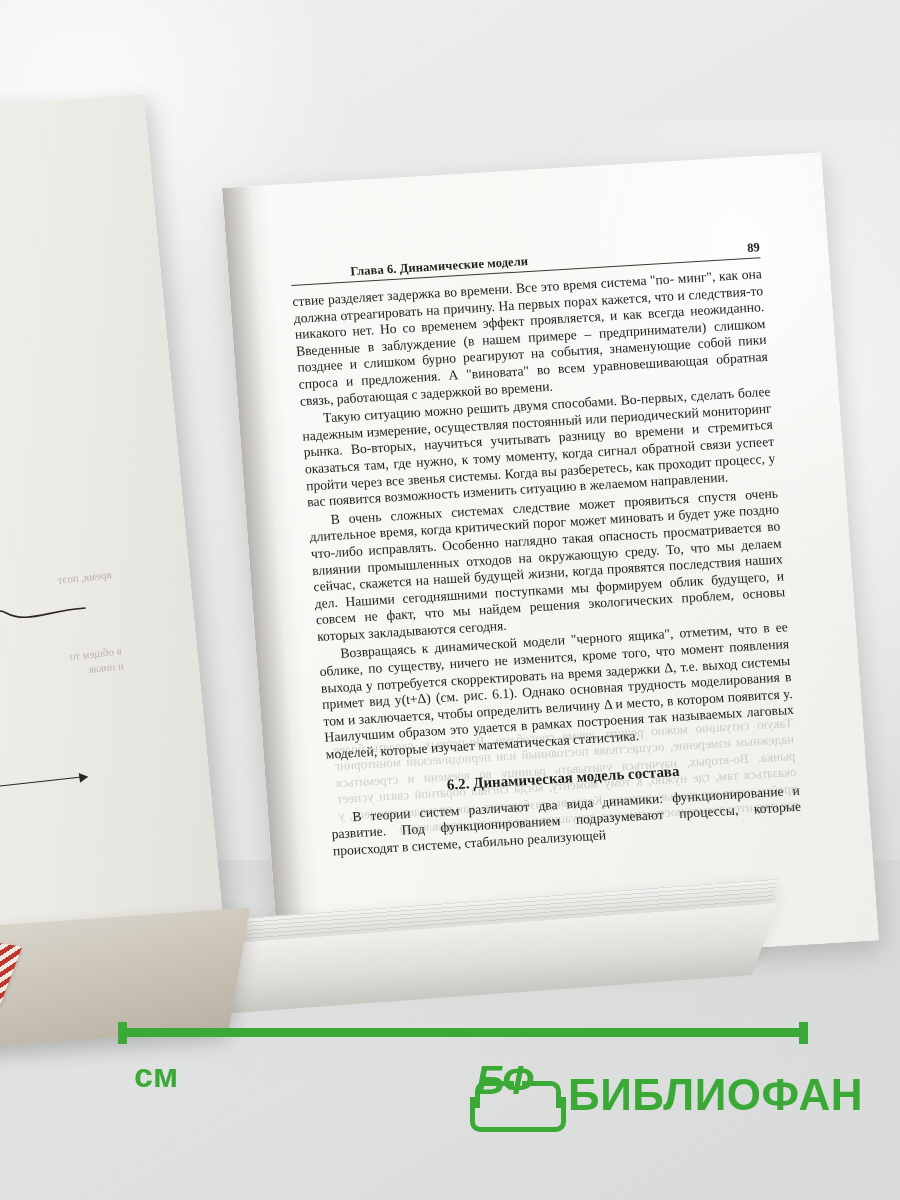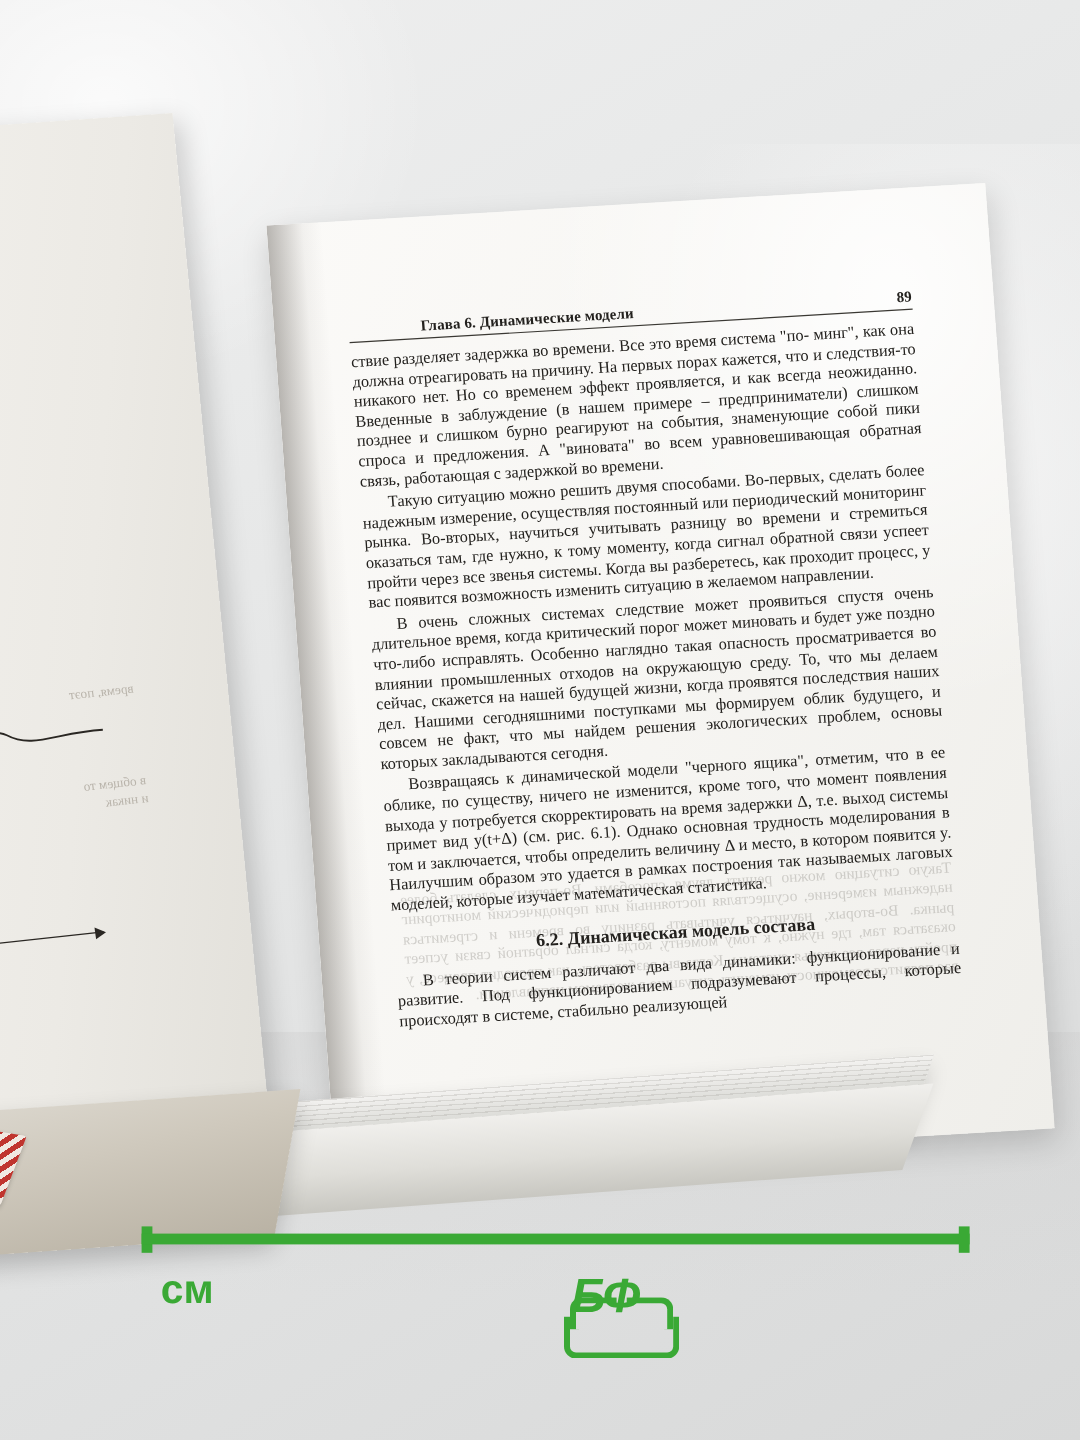--- a/index.html
+++ b/index.html
@@ -474,15 +474,16 @@
 
   <div id="measure">
     <span class="unit">см</span>
   </div>
 
   <div id="brand">
     <span class="logo">
       <span class="bf">БФ</span>
       <span class="bookshape"></span>
     </span>
+    <span class="bname">БИБЛИОФАН</span>
   </div>
 
 </div>
 
 </body></html>

